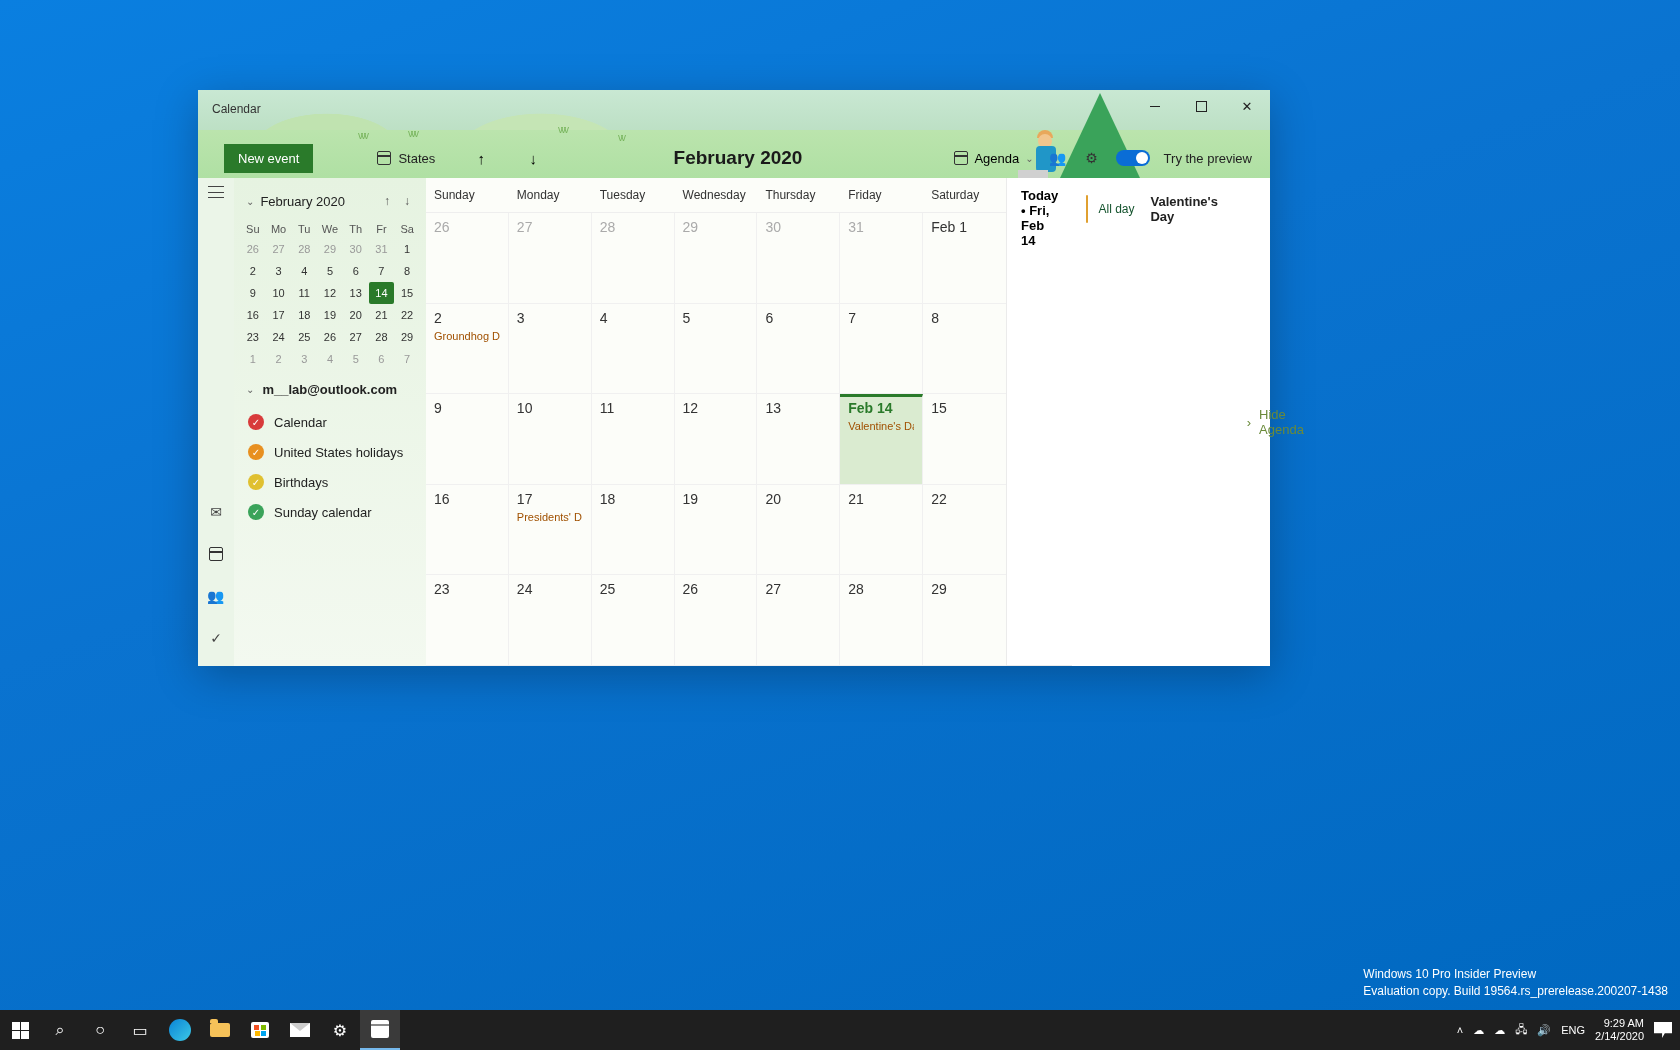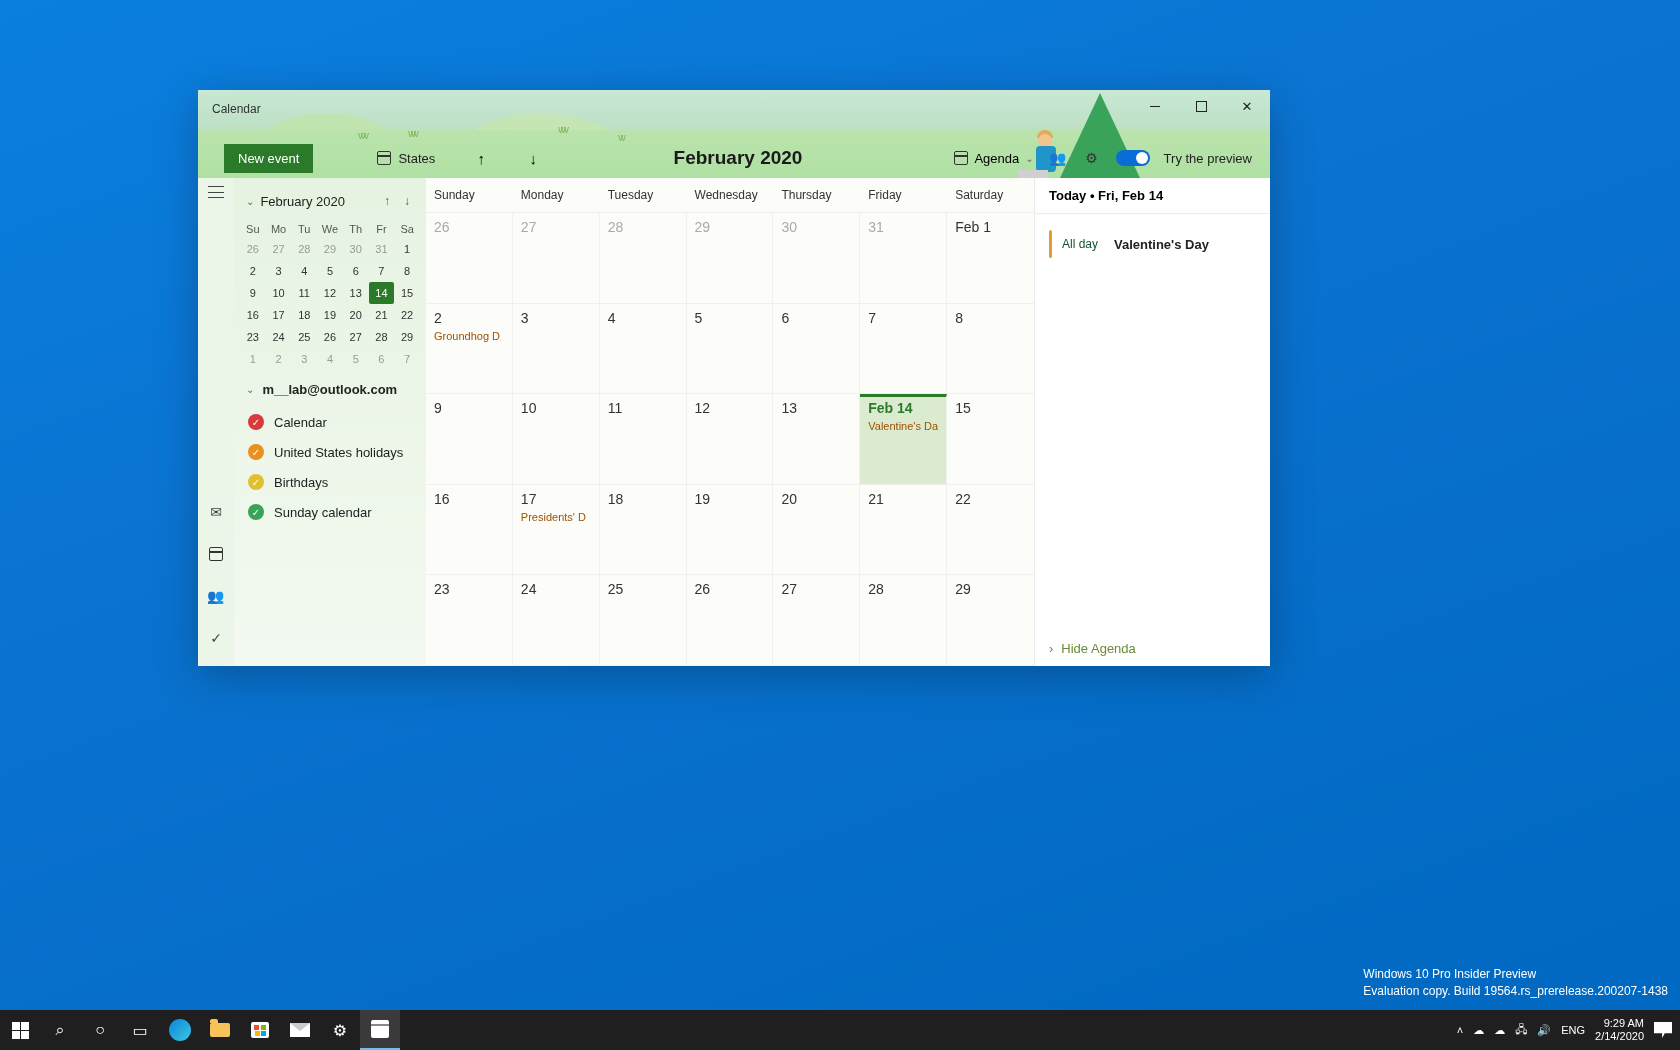--- a/index.html
+++ b/index.html
@@ -89,21 +89,21 @@
 .weeks{flex:1;display:grid;grid-template-rows:repeat(5,1fr);}
 .week{display:grid;grid-template-columns:repeat(7,1fr);border-bottom:1px solid #f0f0f0;}
 .cell{border-right:1px solid #f0f0f0;padding:6px 8px;position:relative;overflow:hidden;}
 .cell:last-child{border-right:none;}
 .cellnum{font-size:14px;color:#333;}
 .dim .cellnum{color:#aaa;}
 .evt{font-size:11px;color:#a05000;margin-top:4px;white-space:nowrap;overflow:hidden;}
 .today-cell{background:#daebd0;border-top:3px solid #2a7a2a;padding-top:3px;}
 .today-cell .cellnum{color:#2a7a2a;font-weight:600;}
 
-.agenda{width:236px;border-left:1px solid #ebebeb;display:flex;flex-direction:column;background:#fff;}
+.agenda{width:264px;border-left:1px solid #ebebeb;display:flex;flex-direction:row;background:#fff;}
 .agenda-head{padding:10px 14px;font-size:13px;font-weight:600;border-bottom:1px solid #ebebeb;}
 .agenda-body{flex:1;padding:10px 10px;}
 .agenda-item{display:flex;align-items:center;gap:10px;padding:6px 4px;}
 .agenda-item .bar{width:3px;height:28px;background:#e0a030;border-radius:2px;}
 .agenda-item .lbl{font-size:12px;color:#14532d;min-width:42px;}
 .agenda-item .name{font-size:13px;color:#222;font-weight:700;}
 .agenda-foot{padding:10px 14px;display:flex;align-items:center;gap:8px;color:#6a8a3a;font-size:13px;cursor:pointer;}
 
 .watermark{position:absolute;right:12px;bottom:50px;color:#fff;font-size:12px;line-height:1.4;}
 

